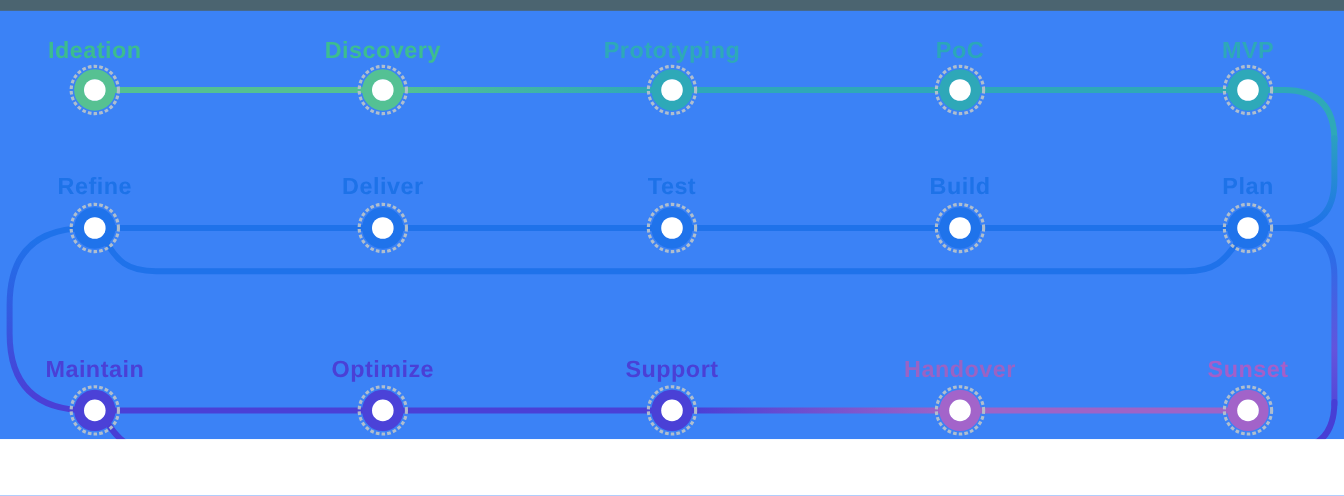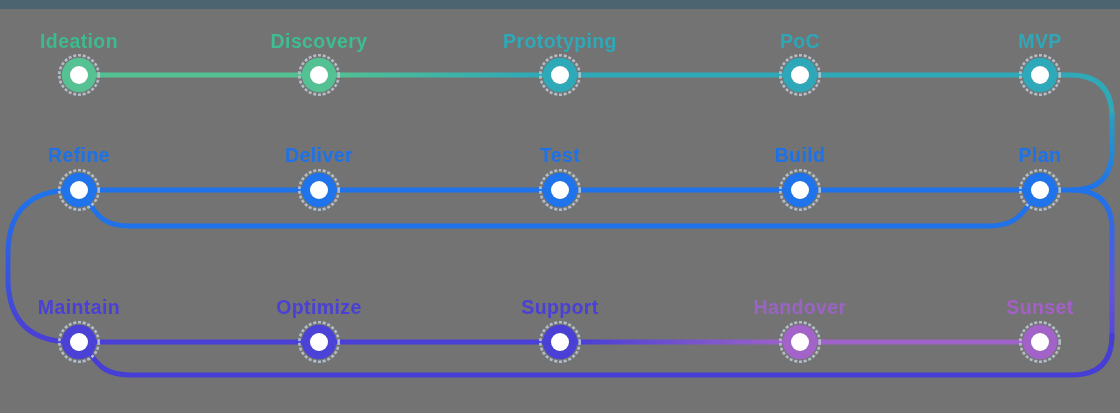--- a/index.html
+++ b/index.html
@@ -1,16 +1,16 @@
 <!DOCTYPE html>
 <html><head>
 <meta charset="utf-8">
 <style>
   html,body{margin:0;padding:0;background:#ffffff;}
-  .stage{position:relative;width:1120px;height:413px;overflow:hidden;background:#737373;}
+  .stage{position:relative;width:1120px;height:366px;overflow:hidden;background:#3b82f6;}
   .top-bar{position:absolute;left:0;top:0;width:1120px;height:9px;}
   svg.diagram{position:absolute;left:0;top:0;}
   .track{fill:none;stroke-width:5;stroke-linecap:round;}
   .halo{fill:none;stroke-width:2.6;stroke-dasharray:3 1.8;opacity:.95;}
   .ring{fill:none;stroke-width:8.4;}
   .lbl{font-family:"Liberation Sans",sans-serif;font-weight:700;font-size:19.5px;
        letter-spacing:.4px;text-anchor:middle;}
 </style>
 </head>
 <body>

